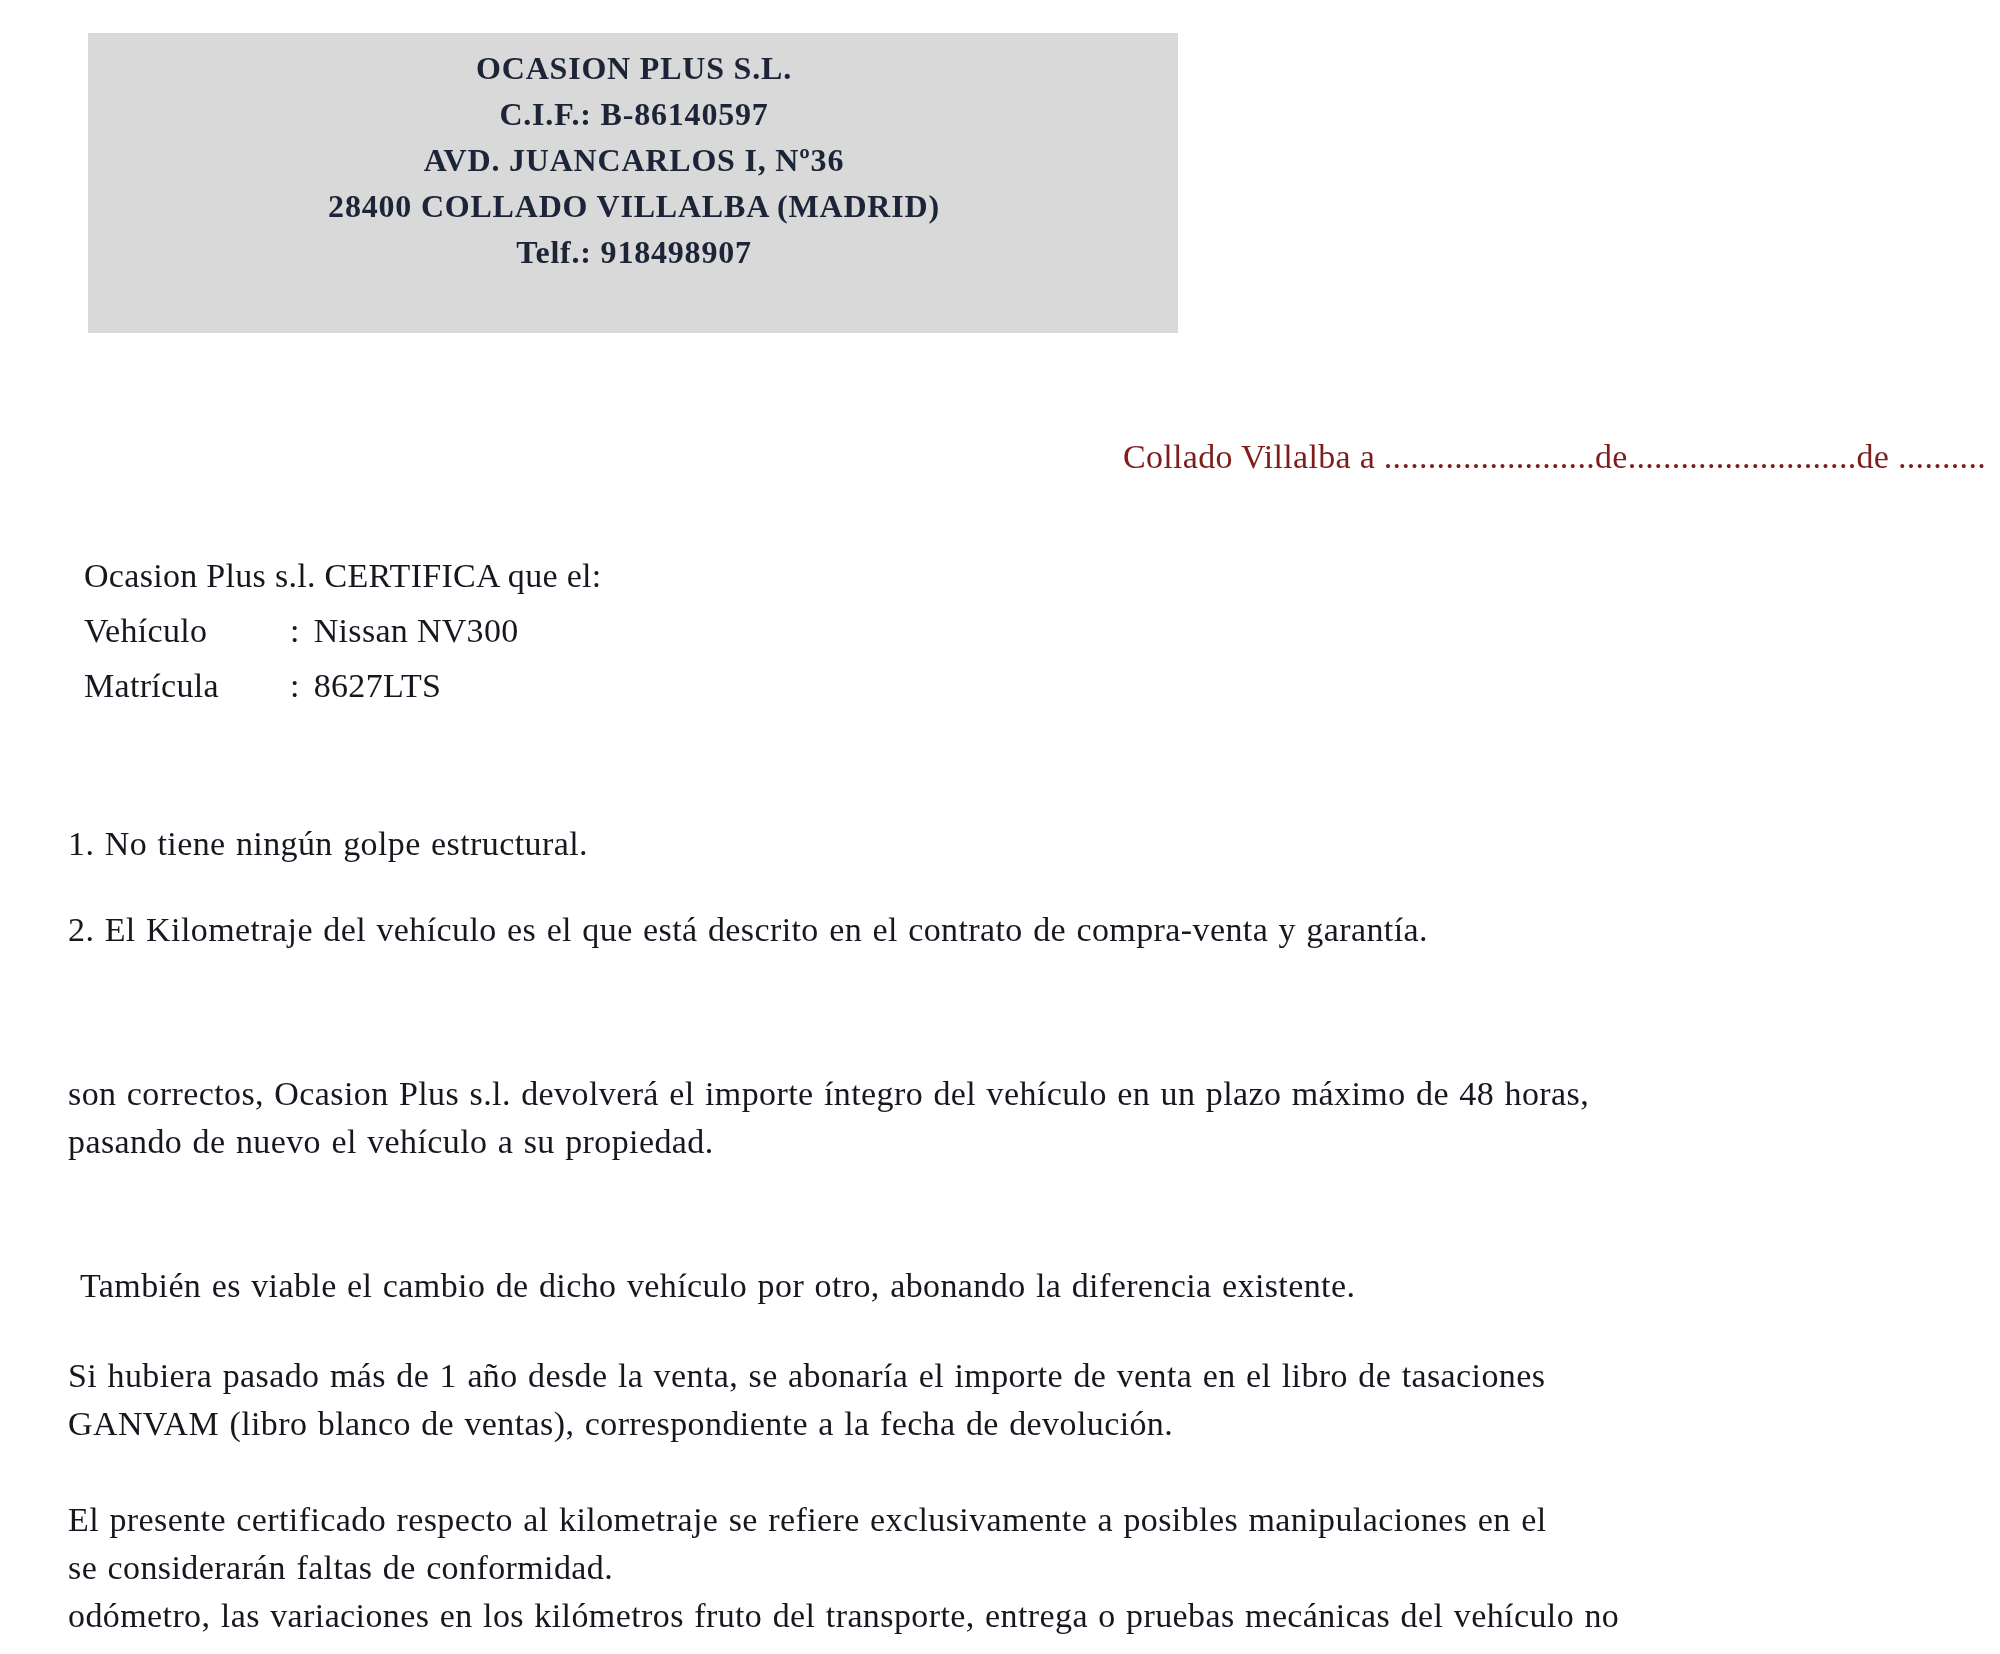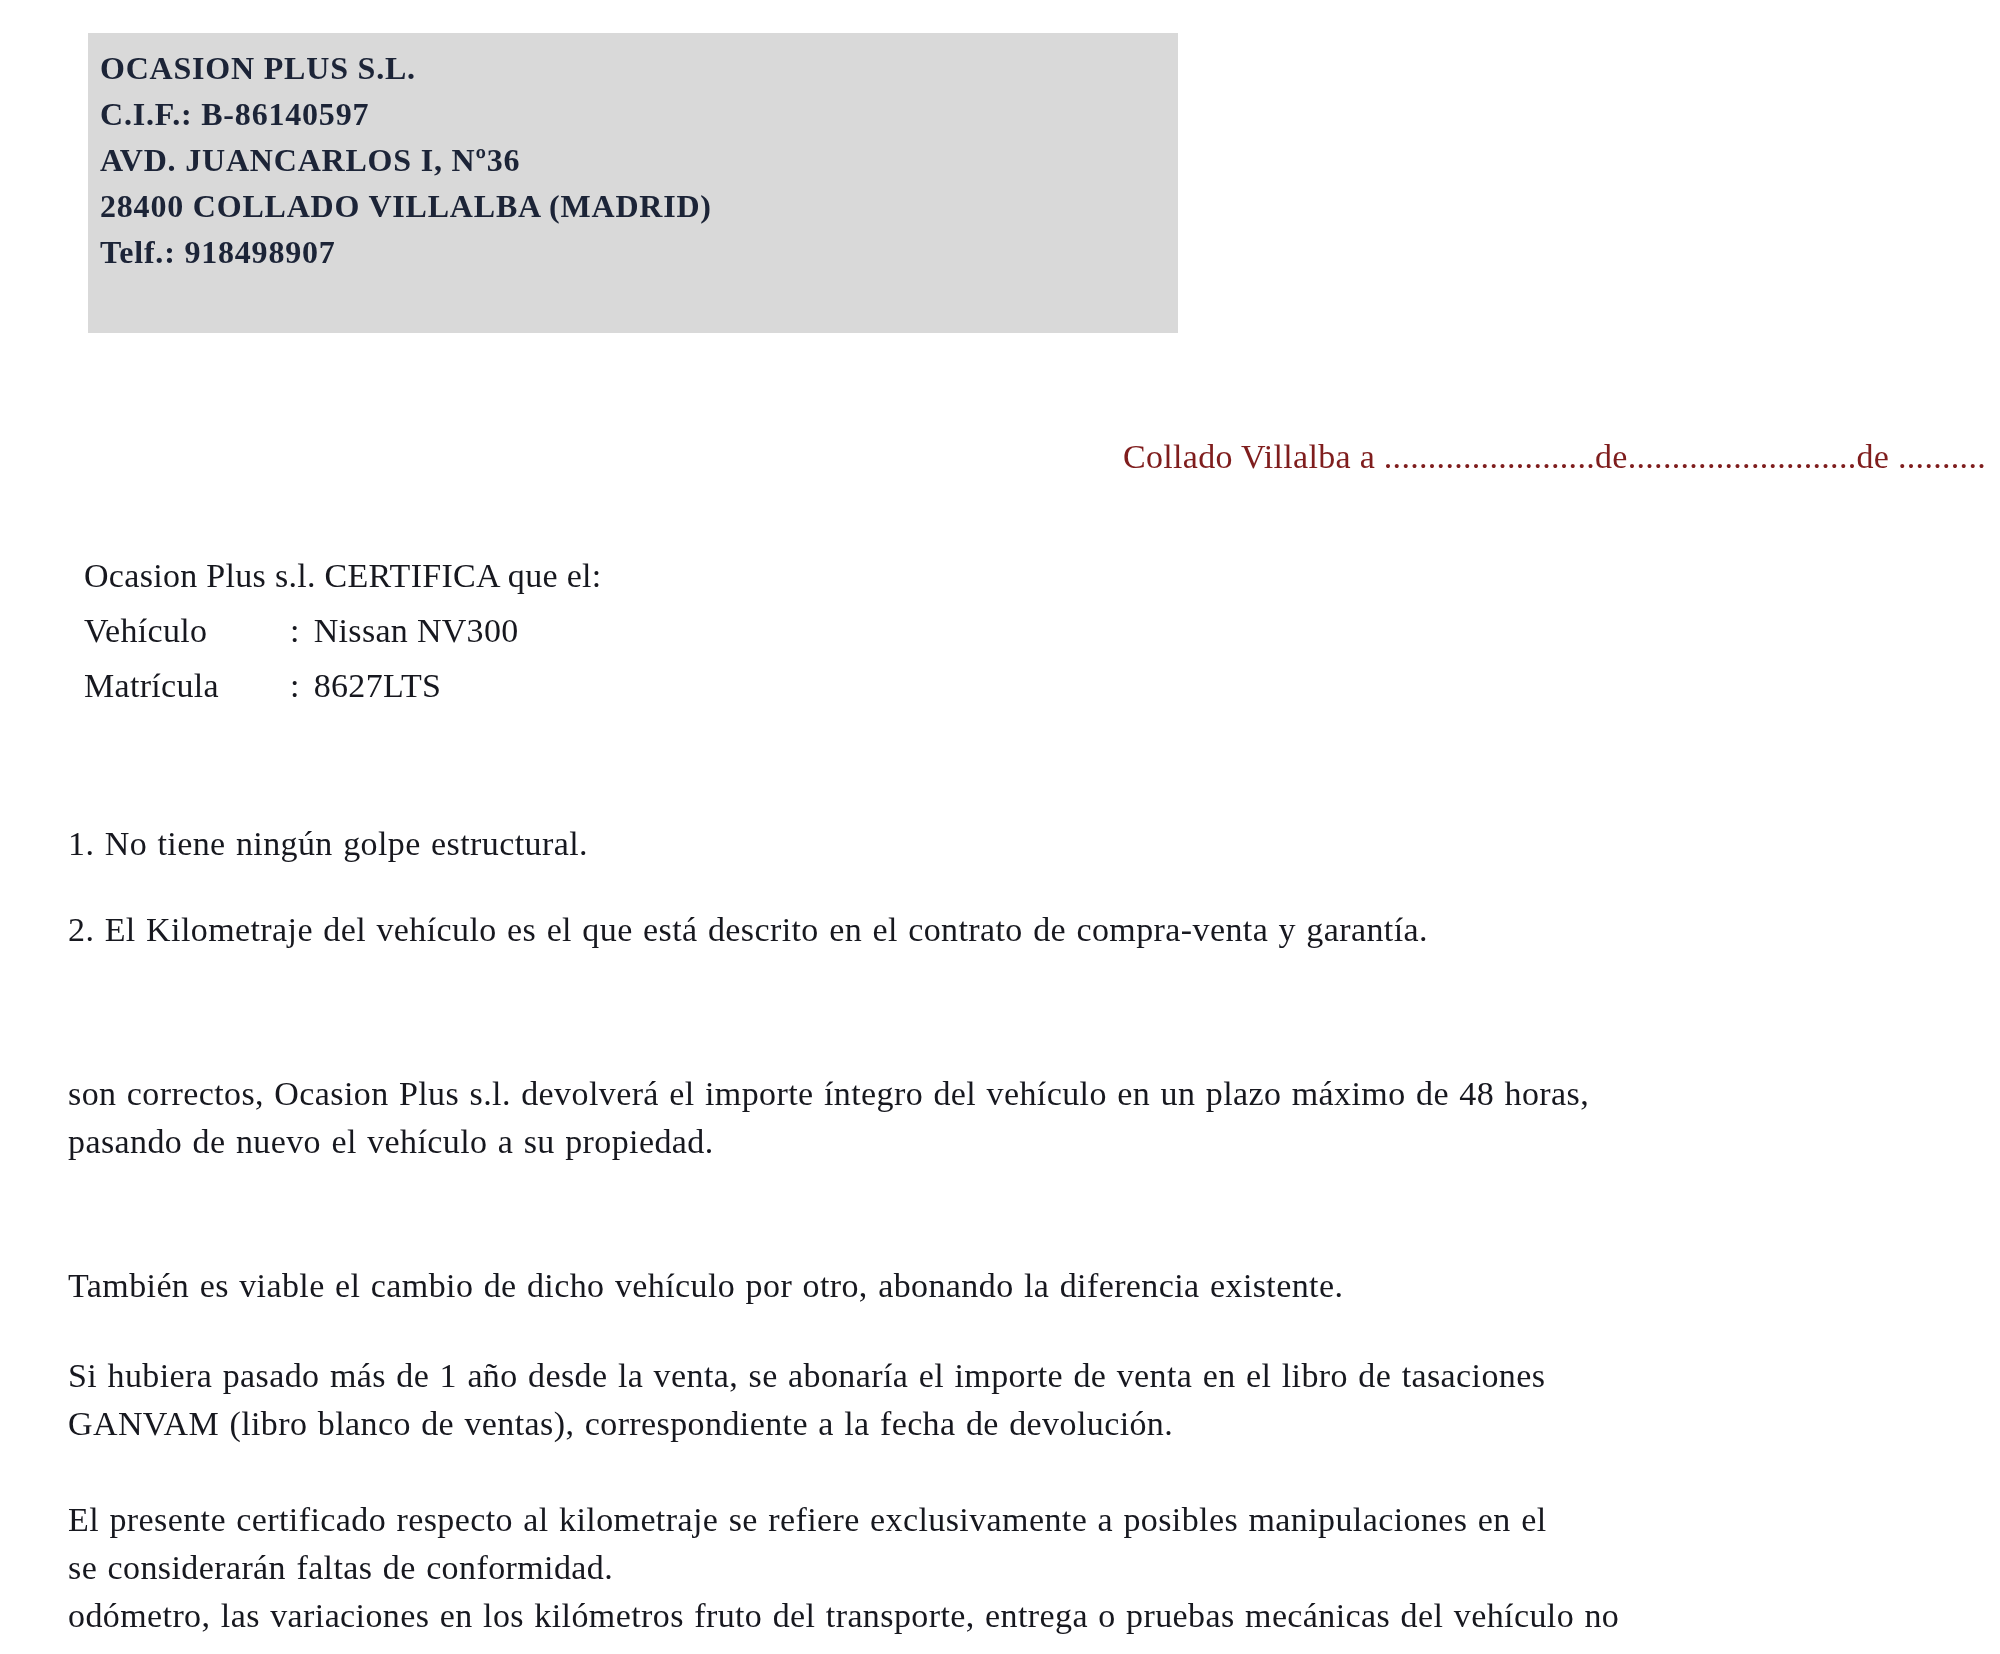--- a/index.html
+++ b/index.html
@@ -29,20 +29,21 @@
     box-sizing: border-box;
     padding: 12px 10px 0 12px;
   }
   .header-line {
     font-size: 32px;
     font-weight: 700;
     line-height: 46px;
     letter-spacing: 0.8px;
     color: #1c2437;
     white-space: nowrap;
+    text-align: center;
   }
 
   
   .date-line {
     position: absolute;
     top: 438px;
     left: 0;
     right: 14px;
     text-align: right;
     font-size: 34px;
@@ -94,21 +95,21 @@
   
   .para {
     position: absolute;
     left: 68px;
     font-size: 34px;
     line-height: 48px;
     letter-spacing: 0.4px;
     word-spacing: 1.5px;
   }
   .para-refund   { top: 1070px; }
-  .para-exchange { top: 1262px; }
+  .para-exchange { top: 1262px; margin-left: 12px; }
   .para-ganvam   { top: 1352px; }
   .para-odometer { top: 1496px; }
   .para-line { white-space: nowrap; }
 </style>
 </head>
 <body>
 
 <div class="page">
 
   <div class="header-box">

